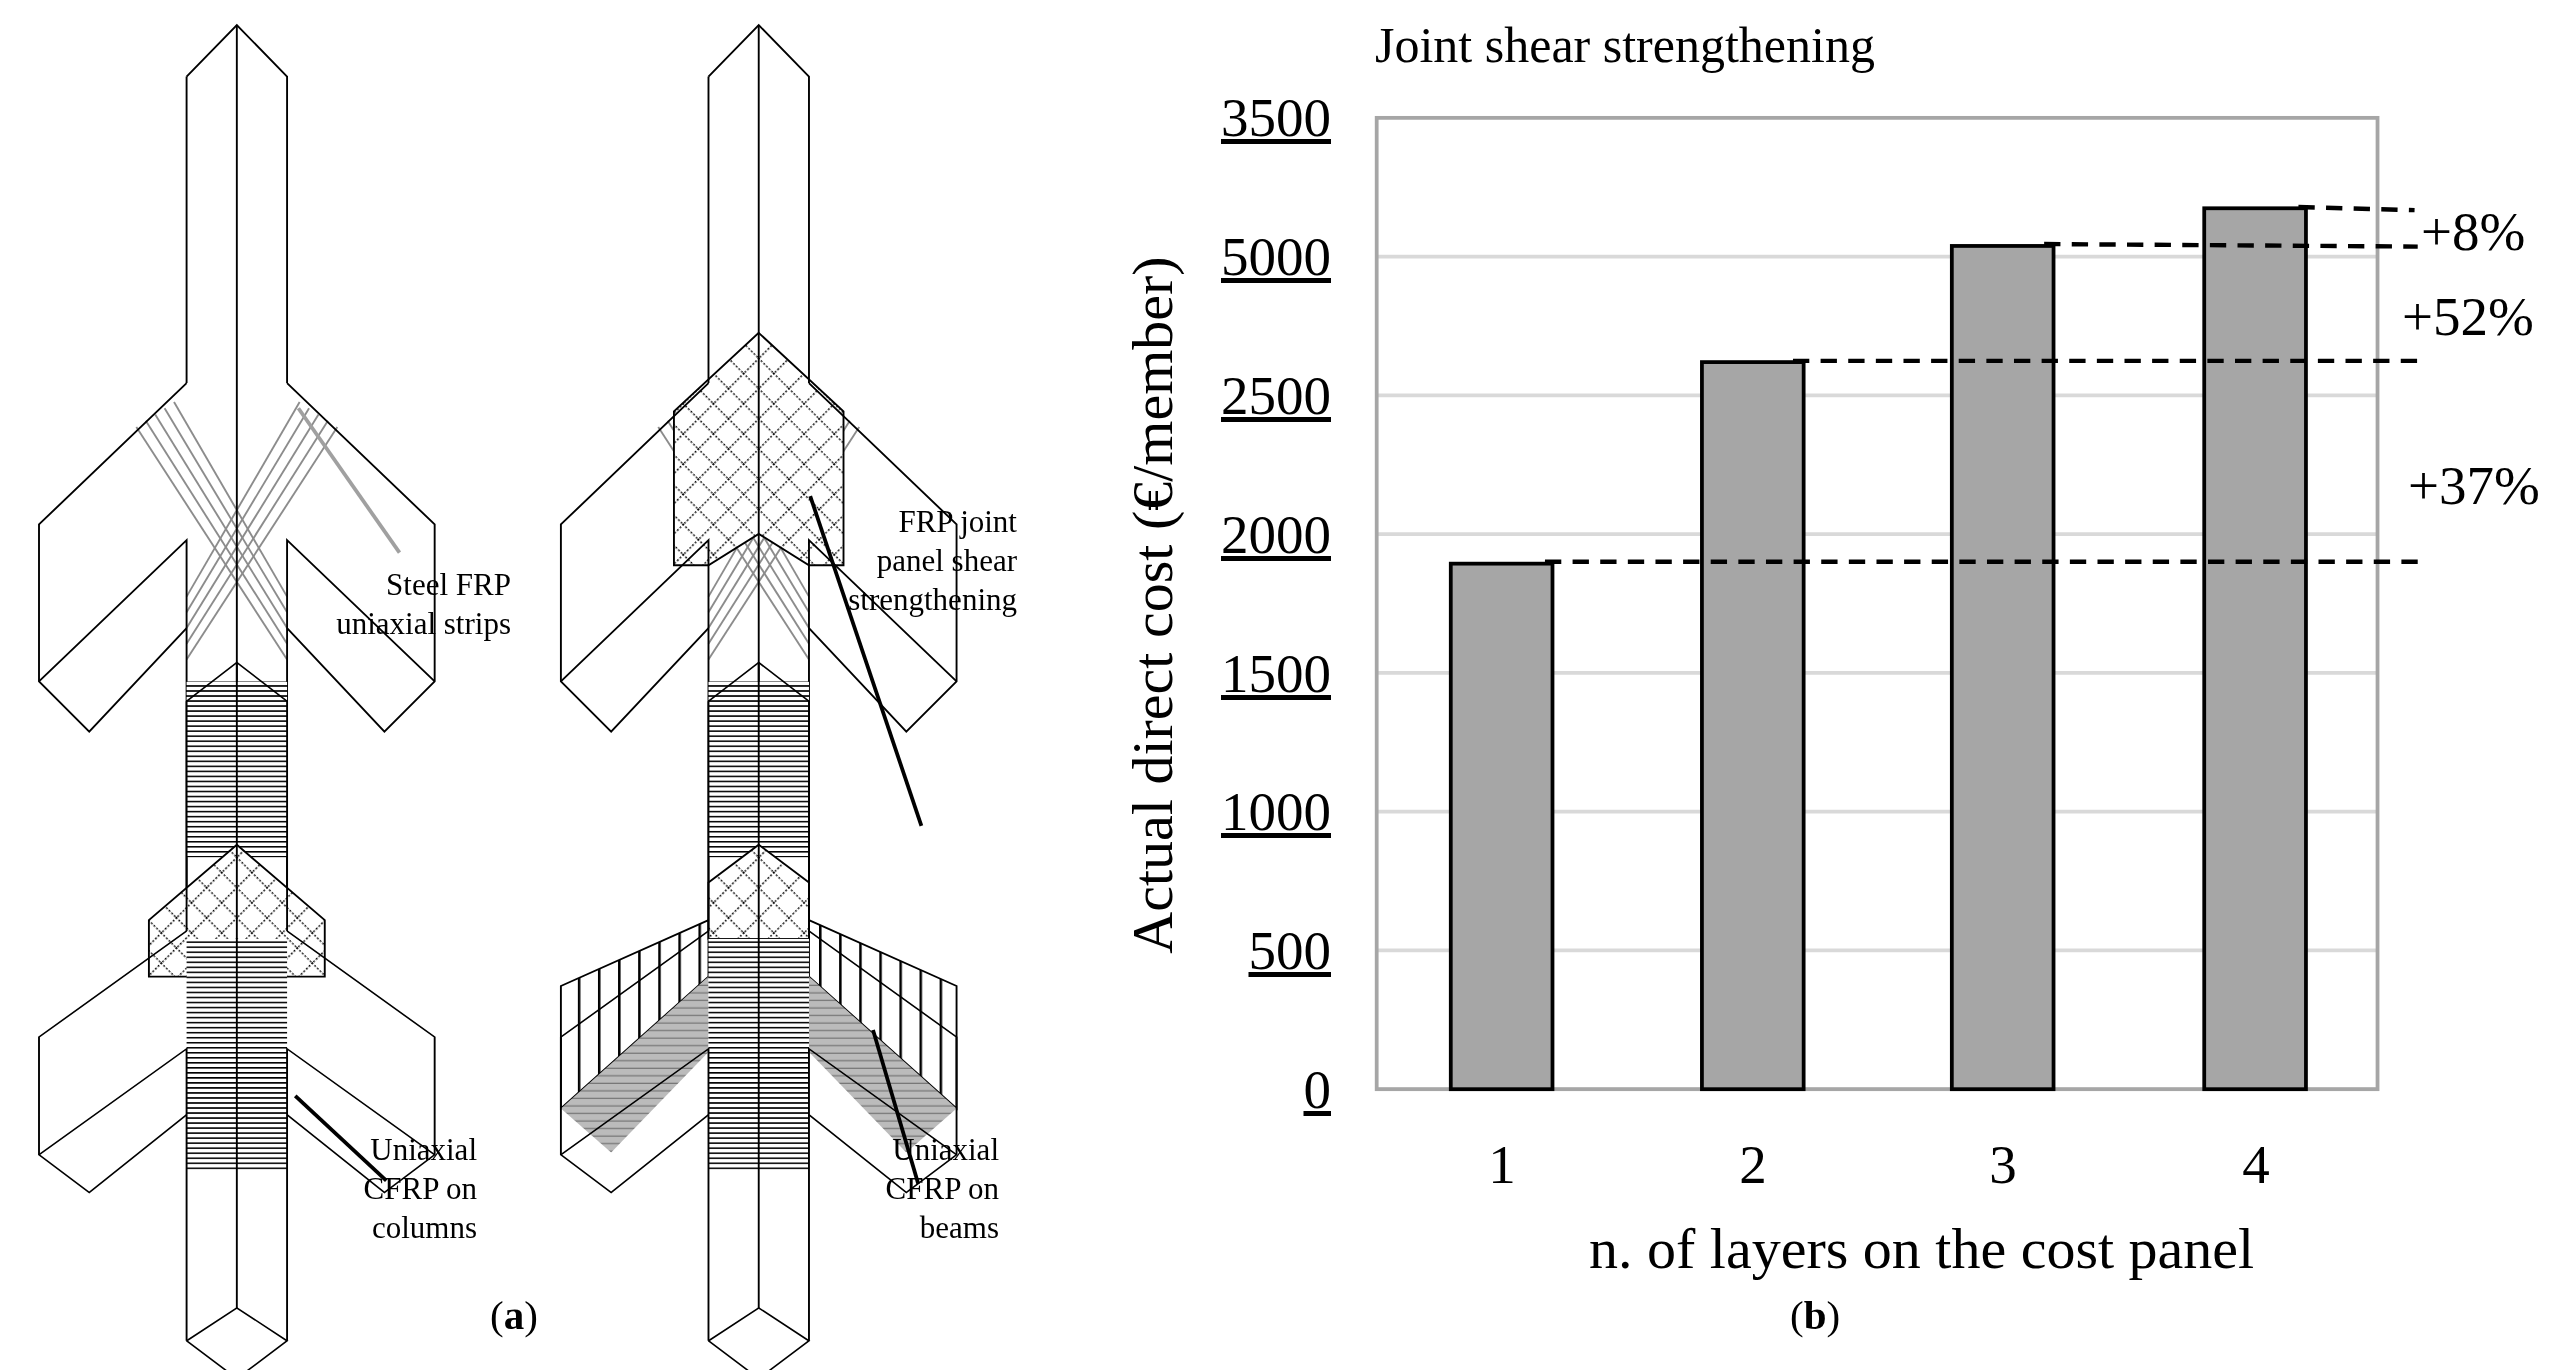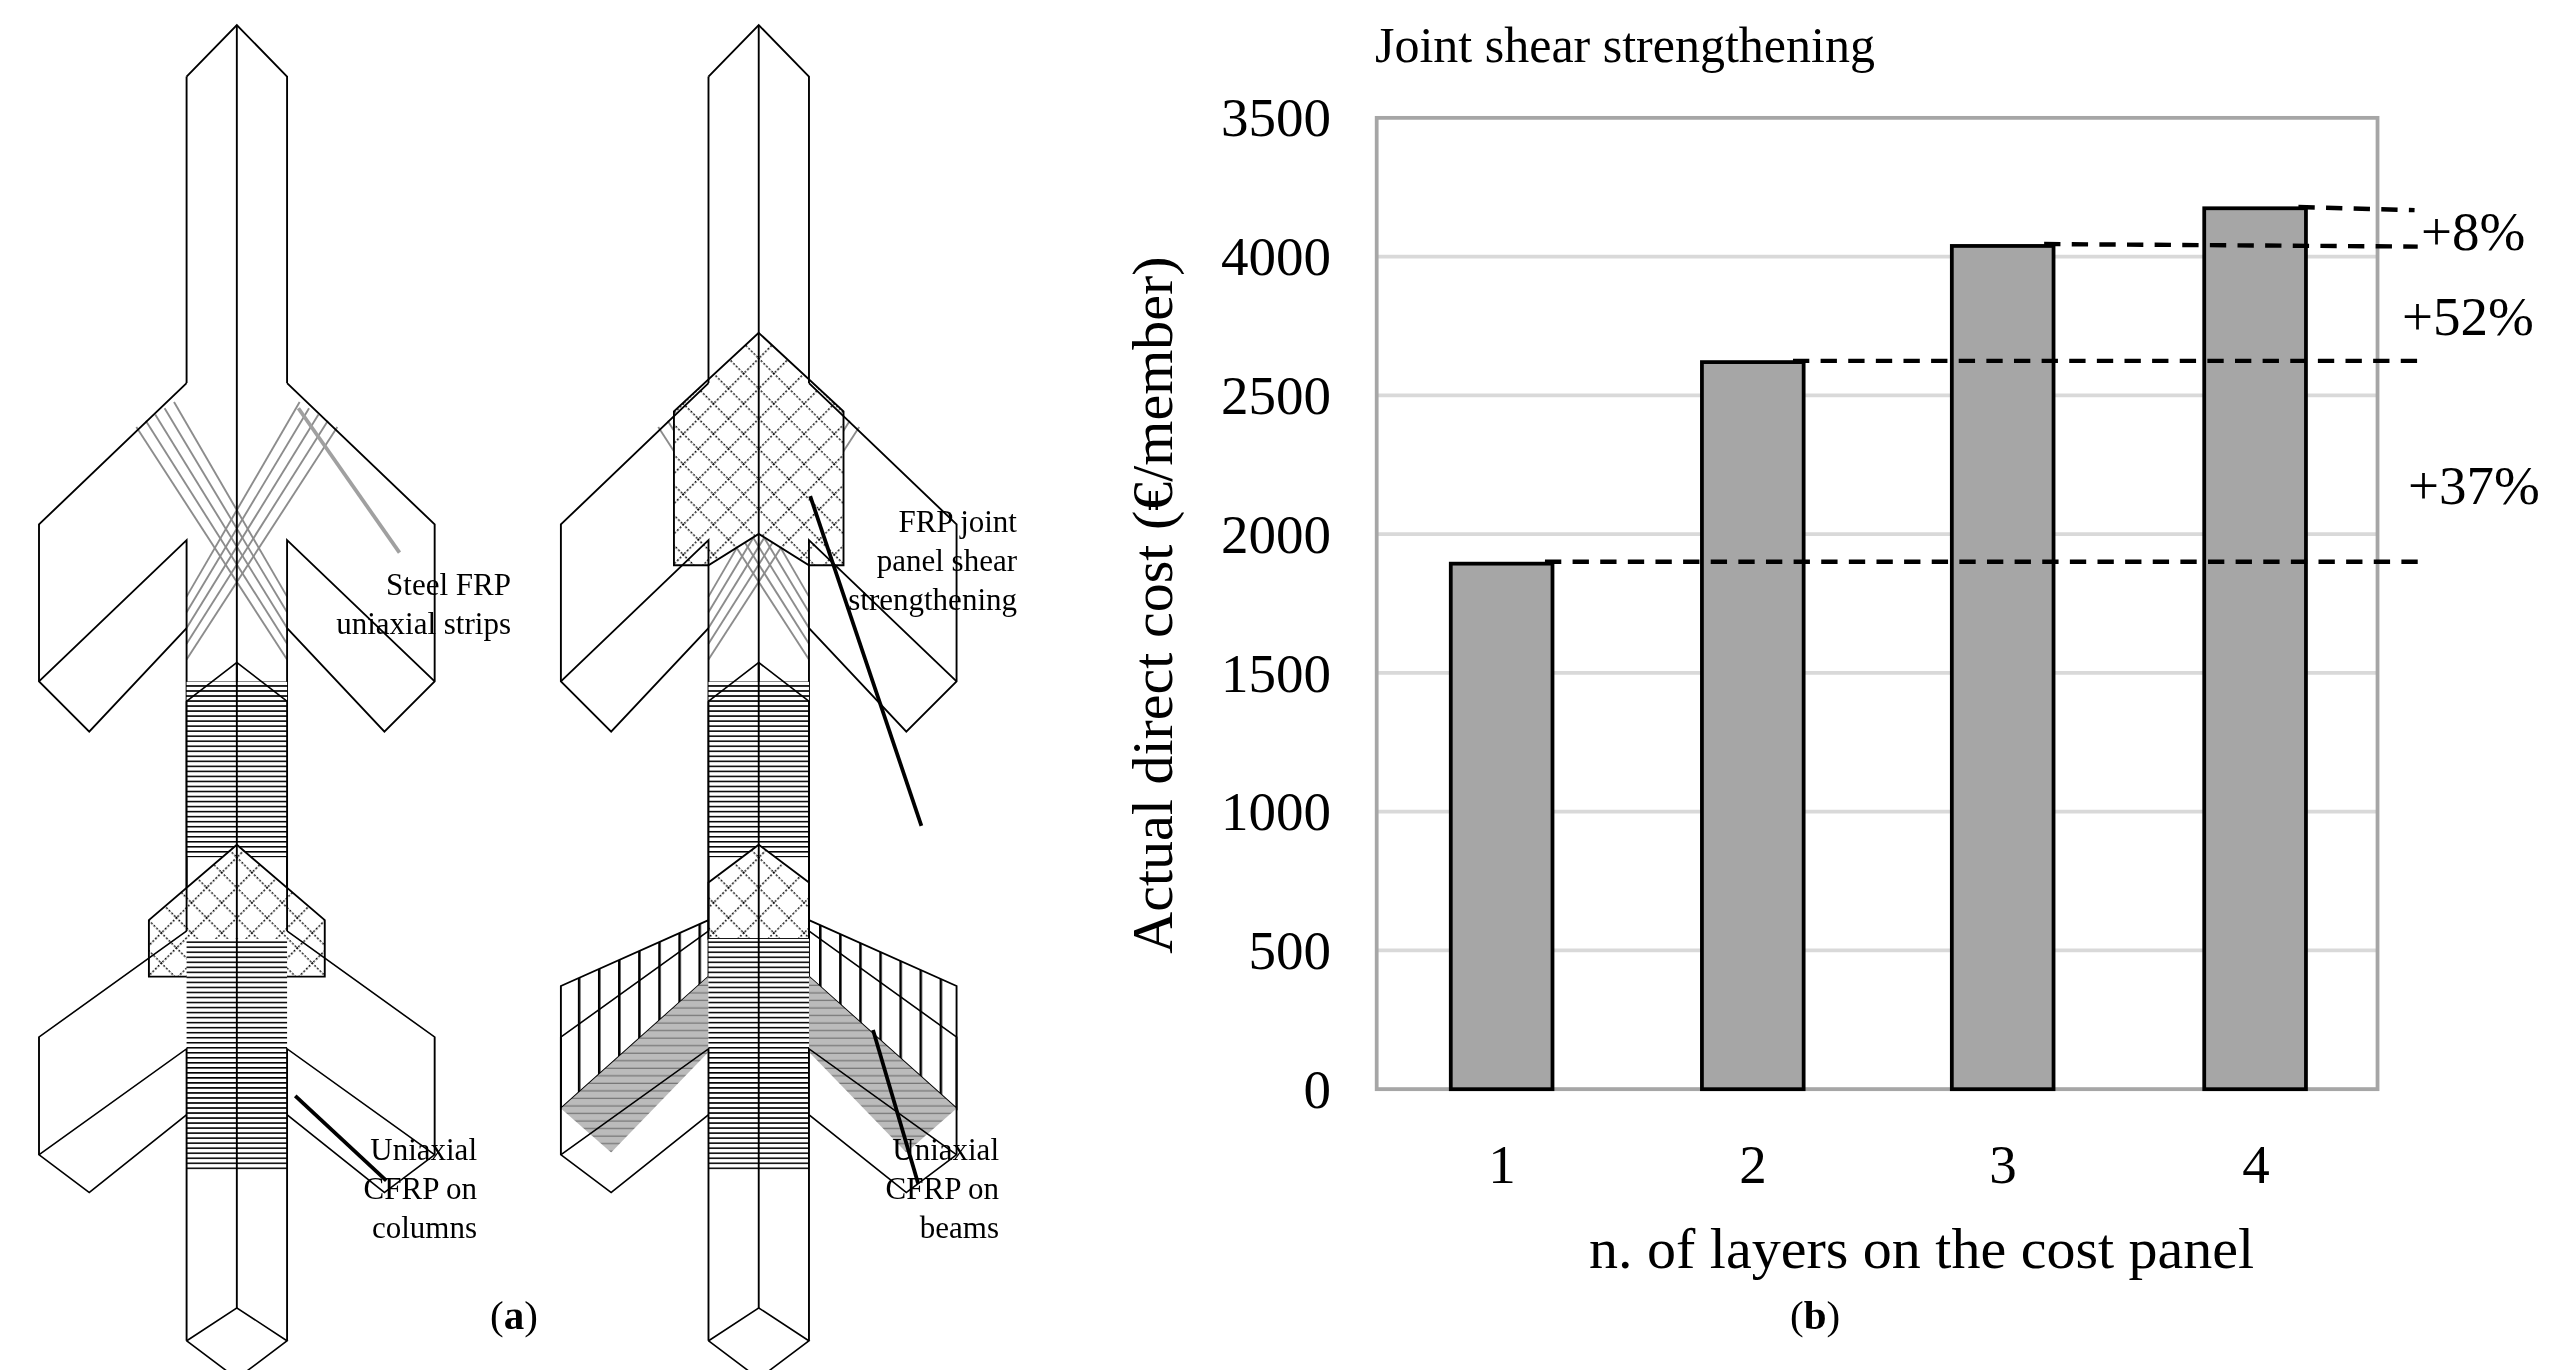--- a/index.html
+++ b/index.html
@@ -3,21 +3,21 @@
 <meta charset="utf-8">
 <style>
   html, body { margin:0; padding:0; background:#ffffff; }
   body { width:2576px; height:1371px; position:relative; overflow:hidden;
          font-family:"Liberation Serif", "DejaVu Serif", serif; color:#000; }
   .abs { position:absolute; }
   .cap { font-size:31px; line-height:39px; text-align:right; white-space:nowrap; }
   .panel-label { font-size:41px; }
   .panel-label b { font-weight:bold; }
   .chart-title { font-size:50px; text-align:left; white-space:nowrap; }
-  .ytick { font-size:55px; text-align:right; width:163px; line-height:55px; }
+  .ytick { font-size:55px; text-align:right; width:163px; line-height:55px;text-decoration:underline; }
   .xtick { font-size:55px; text-align:center; width:126px; line-height:55px; }
   .axis-title { font-size:58px; white-space:nowrap; }
   .annot { font-size:55px; white-space:nowrap; line-height:55px; }
 </style>
 </head>
 <body>
 
 <svg class="abs" style="left:0;top:0" width="1319" height="1371" viewBox="0 0 2100 2183">
   <defs>
     <pattern id="cross" width="34" height="34" patternUnits="userSpaceOnUse" patternTransform="rotate(45)">
@@ -124,21 +124,21 @@
 
 <div class="abs panel-label" style="left:490px;top:1291px">
   <span>(</span><b>a</b><span>)</span>
 </div>
 
 <div class="abs chart-title" style="left:1375px;top:15.7px;width:1002px">Joint shear strengthening</div>
 
 <div class="abs axis-title" style="left:1152px;top:605px;transform:translate(-50%,-50%) rotate(-90deg);">Actual direct cost (€/member)</div>
 
 <div class="abs ytick" style="left:1168px;top:90px">3500</div>
-<div class="abs ytick" style="left:1168px;top:229px">4000</div>
+<div class="abs ytick" style="left:1168px;top:229px">5000</div>
 <div class="abs ytick" style="left:1168px;top:368px">2500</div>
 <div class="abs ytick" style="left:1168px;top:507px">2000</div>
 <div class="abs ytick" style="left:1168px;top:646px">1500</div>
 <div class="abs ytick" style="left:1168px;top:784px">1000</div>
 <div class="abs ytick" style="left:1168px;top:923px">500</div>
 <div class="abs ytick" style="left:1168px;top:1062px">0</div>
 
 <svg class="abs" style="left:1350px;top:94px" width="1225" height="1036" viewBox="2150 150 1950 1650">
 
   <g stroke="#d9d9d9" stroke-width="6">

